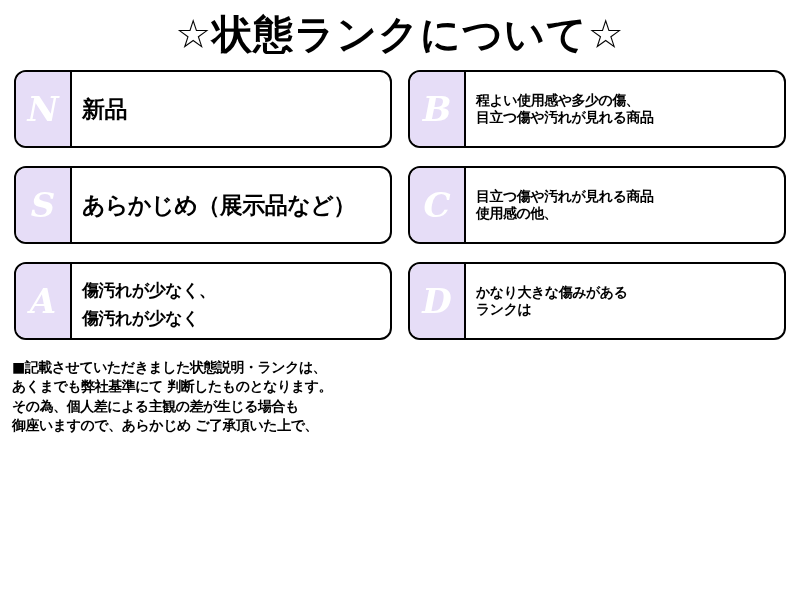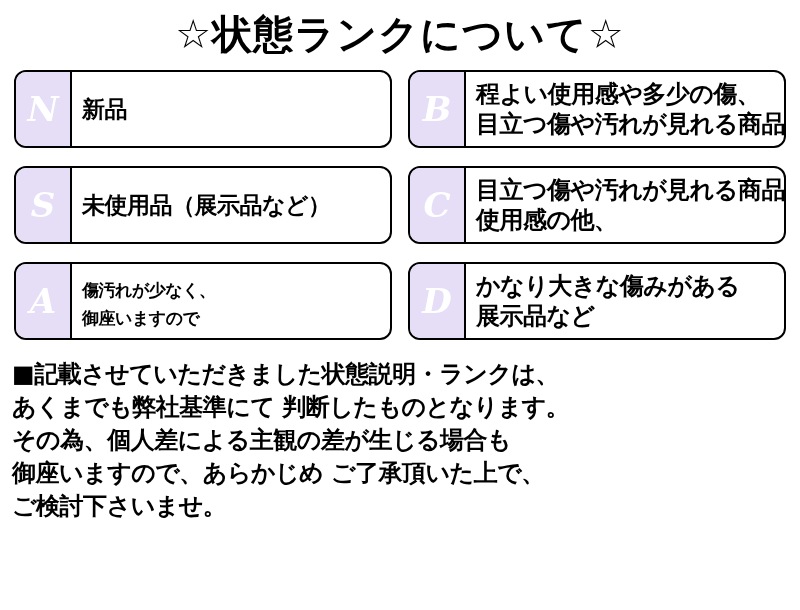--- a/index.html
+++ b/index.html
@@ -60,41 +60,41 @@
     color: #ffffff;
     border-right: 2px solid #000000;
     box-sizing: border-box;
   }
   .rank-desc {
     flex: 1;
     display: flex;
     flex-direction: column;
     justify-content: center;
     padding: 0 10px;
-    font-size: 24px;
+    font-size: 14px;
     font-weight: bold;
     line-height: 1.25;
     letter-spacing: -0.5px;
   }
   .rank-desc.center {
     align-items: flex-start;
     text-align: center;
     font-size: 23px;
   }
   .rank-desc .line {
     white-space: nowrap;
   }
   .rank-desc.small .line {
     font-size: 17px;
     margin-top: 7px;
   }
   .notes {
     margin-top: 18px;
     padding: 0 12px;
-    font-size: 24px;
+    font-size: 14px;
     font-weight: bold;
     line-height: 1.38;
     letter-spacing: -0.5px;
   }
   .notes .line {
     white-space: nowrap;
   }
 </style>
 </head>
 <body>
@@ -116,51 +116,50 @@
       <div class="rank-letter">B</div>
       <div class="rank-desc">
         <span class="line">程よい使用感や多少の傷、</span>
         <span class="line">目立つ傷や汚れが見れる商品</span>
       </div>
     </div>
 
     <div class="rank-card">
       <div class="rank-letter">S</div>
       <div class="rank-desc center">
-        <span class="line">未使用品（展示品など）</span>
+        <span class="line">あらかじめ（展示品など）</span>
       </div>
     </div>
 
     <div class="rank-card">
       <div class="rank-letter">C</div>
       <div class="rank-desc">
         <span class="line">目立つ傷や汚れが見れる商品</span>
         <span class="line">使用感の他、</span>
       </div>
     </div>
 
     <div class="rank-card">
       <div class="rank-letter">A</div>
       <div class="rank-desc center small">
         <span class="line">傷汚れが少なく、</span>
-        <span class="line">御座いますので</span>
+        <span class="line">傷汚れが少なく</span>
       </div>
     </div>
 
     <div class="rank-card">
       <div class="rank-letter">D</div>
       <div class="rank-desc">
         <span class="line">かなり大きな傷みがある</span>
-        <span class="line">展示品など</span>
+        <span class="line">ランクは</span>
       </div>
     </div>
 
   </div>
 
   <div class="notes">
     <div class="line">■記載させていただきました状態説明・ランクは、</div>
     <div class="line">あくまでも弊社基準にて 判断したものとなります。</div>
     <div class="line">その為、個人差による主観の差が生じる場合も</div>
     <div class="line">御座いますので、あらかじめ ご了承頂いた上で、</div>
-    <div class="line">ご検討下さいませ。</div>
   </div>
 
 </div>
 
 </body></html>

